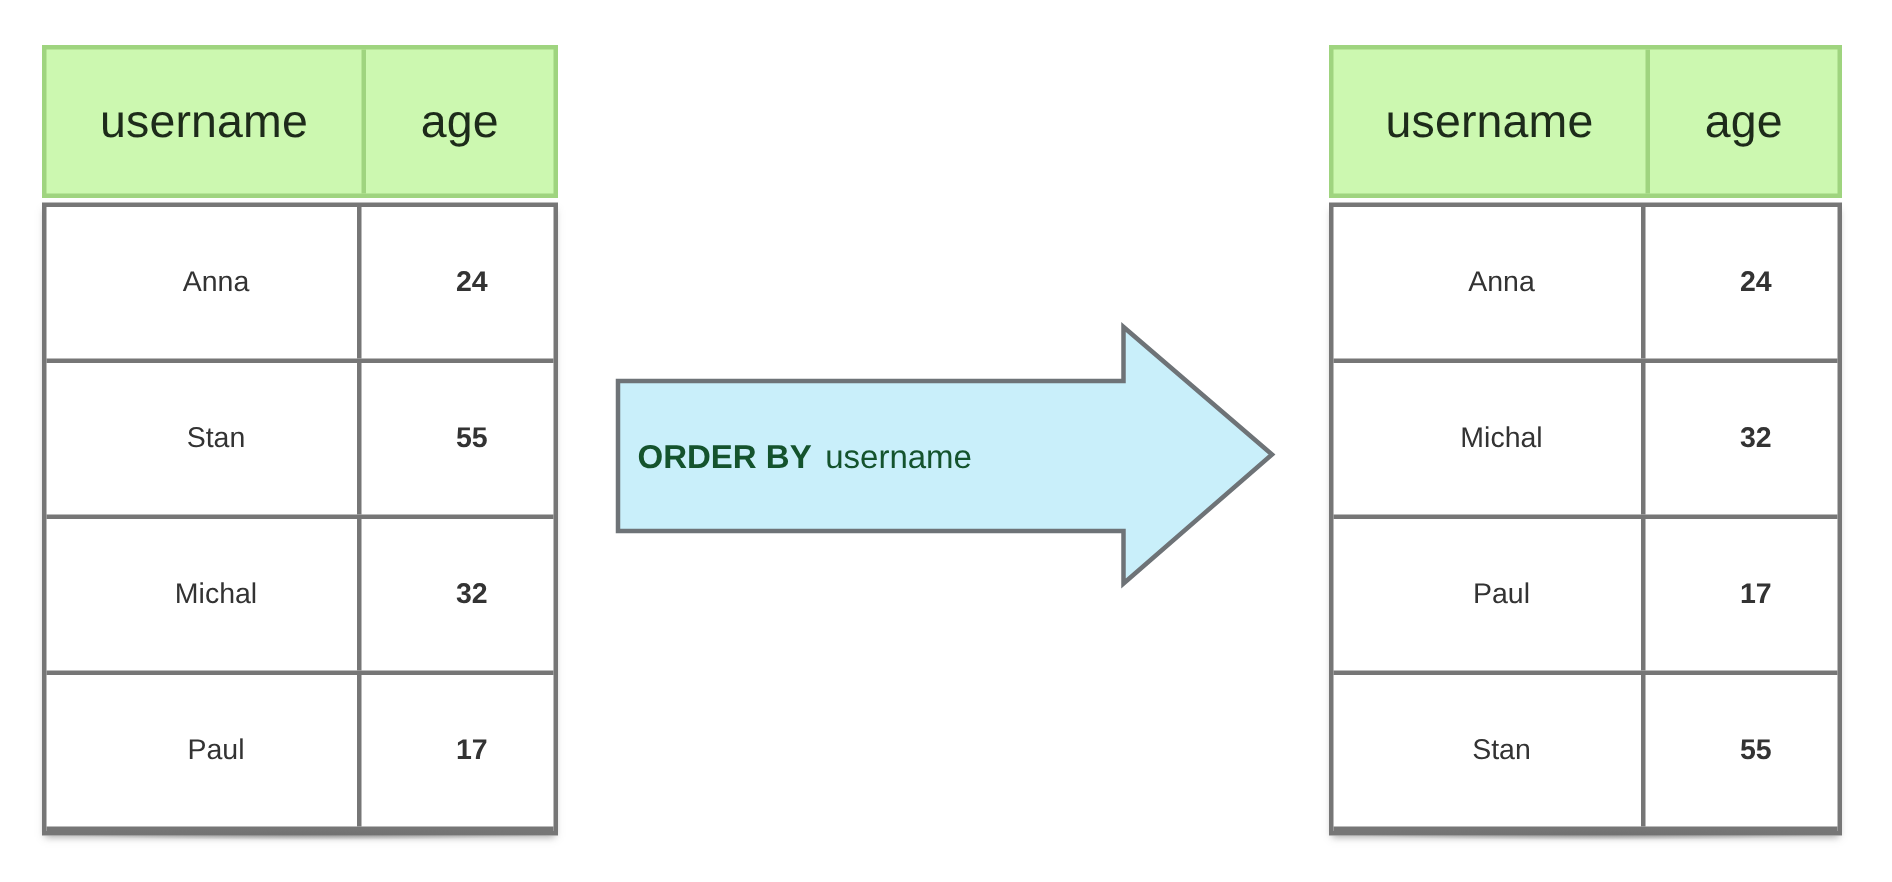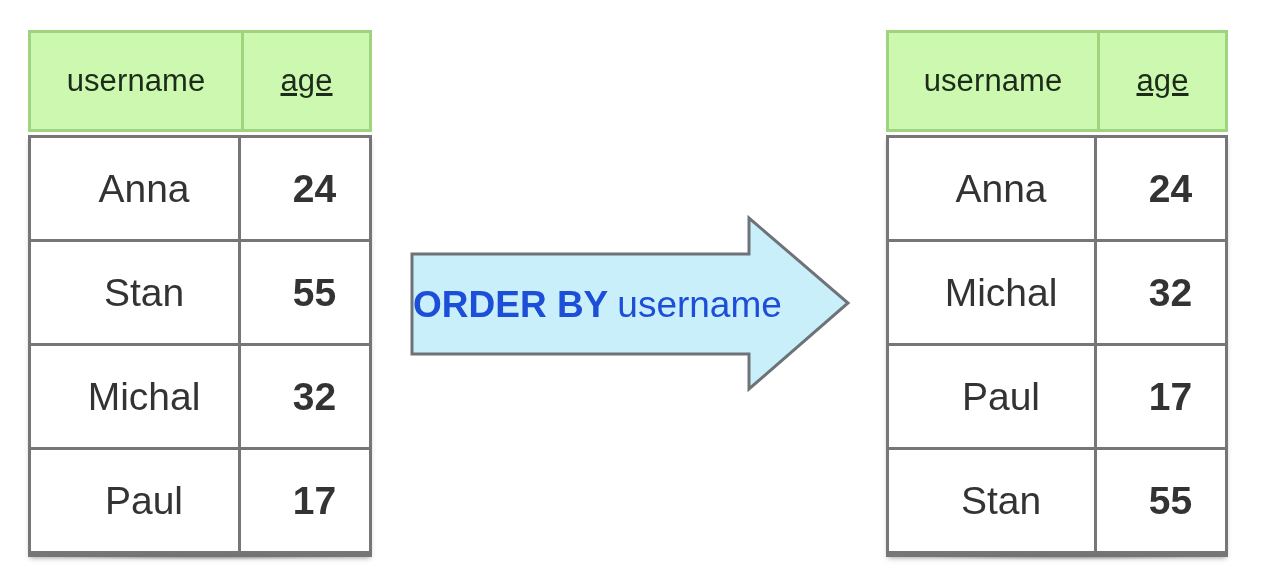--- a/index.html
+++ b/index.html
@@ -43,21 +43,21 @@
   .tbl-header .cell {
     display: flex;
     align-items: center;
     justify-content: center;
     box-sizing: border-box;
     font-size: 31px;
     color: #1d2b1a;
     letter-spacing: 0.1px;
   }
   .tbl-header .cell.col-name { flex: 0 0 213px; border-right: 3px solid #9fd47f; }
-  .tbl-header .cell.col-age  { flex: 1 1 auto; text-decoration: underline; }
+  .tbl-header .cell.col-age  { flex: 1 1 auto; }
 
   .right .tbl-header .cell.col-name { flex: 0 0 211px; }
 
   .tbl-body {
     position: relative;
     margin-top: 3px;
     border: 3px solid #767676;
     box-sizing: border-box;
     background: #ffffff;
     box-shadow: 0 3px 5px -2px rgba(90,90,90,0.55);
@@ -67,21 +67,21 @@
     box-sizing: border-box;
     height: 104px;
     border-bottom: 3px solid #767676;
   }
   .tbl-row:last-child { border-bottom: none; }
   .tbl-row .cell {
     display: flex;
     align-items: center;
     justify-content: center;
     box-sizing: border-box;
-    font-size: 39px;
+    font-size: 19px;
     color: #333333;
     padding-left: 19px;
   }
   .tbl-row .cell.col-name { flex: 0 0 210px; border-right: 3px solid #767676; }
   .tbl-row .cell.col-age  { flex: 1 1 auto; font-weight: bold; }
   .right .tbl-row .cell.col-name { flex: 0 0 208px; }
 
   .tbl-shadow {
     position: absolute;
     left: 6px;
@@ -98,29 +98,29 @@
     position: absolute;
     left: 408px;
     top: 212px;
     width: 445px;
     height: 185px;
   }
   .arrow-wrap svg { display: block; width: 445px; height: 185px; }
 
   .arrow-label {
     position: absolute;
-    left: 413px;
+    left: 425px;
     top: 283px;
     width: 380px;
     height: 44px;
     display: flex;
     align-items: center;
     justify-content: flex-start;
-    font-size: 37px;
-    color: #1d4ed8;
+    font-size: 22px;
+    color: #14532d;
     white-space: nowrap;
   }
   .arrow-label .kw {
     font-weight: bold;
     margin-right: 9px;
   }
 </style>
 </head>
 <body>
 

